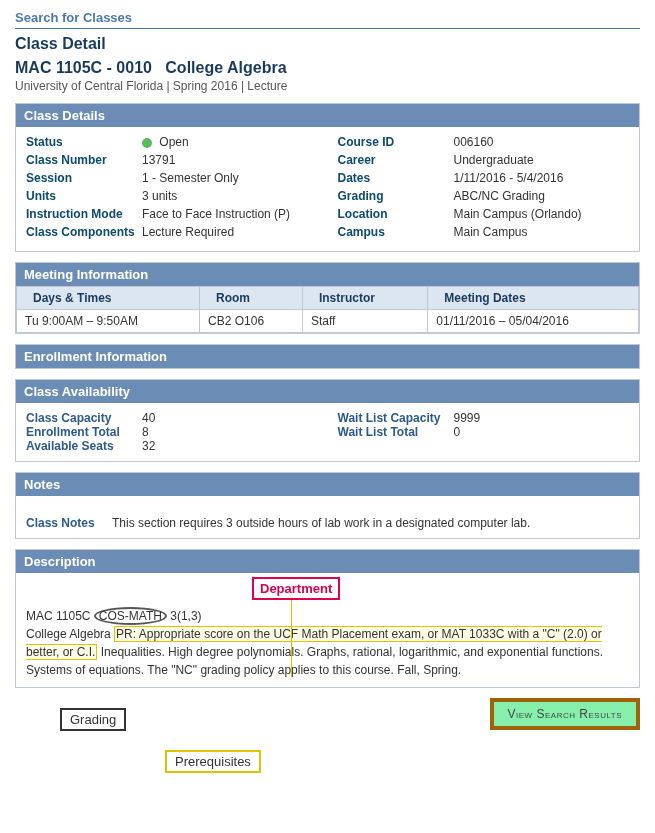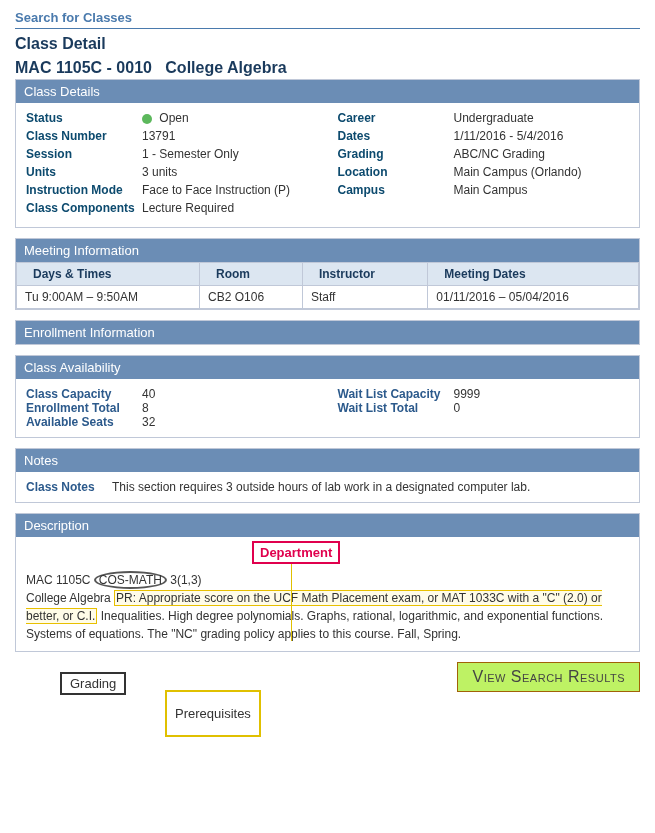--- a/index.html
+++ b/index.html
@@ -41,21 +41,21 @@
     .course-subtitle {
       font-size: 12px;
       color: #555;
       margin-bottom: 10px;
     }
 
     
     .section-header {
       background: #6b8db5;
       color: #fff;
-      font-weight: normal;
+      font-weight: bold;
       font-size: 13px;
       padding: 4px 8px;
       margin-bottom: 0;
     }
 
     
     .section-box {
       border: 1px solid #c0c8d8;
       margin-bottom: 10px;
     }
@@ -136,38 +136,39 @@
     .avail-value {
       color: #333;
       min-width: 60px;
     }
 
     
     .notes-row {
       display: flex;
       gap: 6px;
       font-size: 12px;
+      margin-top: 12px;
     }
     .notes-label {
       color: #2c5a8c;
       font-weight: bold;
       min-width: 80px;
     }
 
     
     .desc-text {
       font-size: 12px;
       color: #333;
       line-height: 1.5;
     }
     .view-results-btn {
-      background: #bef264;
-      border: 1px solid #a16207;
+      background: #86efac;
+      border: 4px solid #a16207;
       color: #444;
-      font-size: 16px;
+      font-size: 12px;
       font-variant: small-caps;
       letter-spacing: 0.5px;
       padding: 5px 14px;
       cursor: pointer;
     }
     .desc-wrapper {
       position: relative;
     }
   </style>
 </head>
@@ -177,20 +178,21 @@
 
   <div class="page-header">
     <span class="page-header-title">Search for Classes</span>
   </div>
   <div class="page-title">Class Detail</div>
 
   <div class="course-title">
     <span>MAC 1105C - 0010</span>&nbsp;&nbsp;
     <span>College Algebra</span>
   </div>
+  <div class="course-subtitle">University of Central Florida | Spring 2016 | Lecture</div>
 
   <div class="section-box">
     <div class="section-header">Class Details</div>
     <div class="section-content">
       <div class="details-grid">
 
         <div>
           <div class="detail-row">
             <span class="detail-label">Status</span>
             <span class="detail-value">
@@ -214,20 +216,24 @@
             <span class="detail-label">Instruction Mode</span>
             <span class="detail-value">Face to Face Instruction (P)</span>
           </div>
           <div class="detail-row">
             <span class="detail-label">Class Components</span>
             <span class="detail-value">Lecture Required</span>
           </div>
         </div>
 
         <div>
+          <div class="detail-row">
+            <span class="detail-label">Course ID</span>
+            <span class="detail-value">006160</span>
+          </div>
           <div class="detail-row">
             <span class="detail-label">Career</span>
             <span class="detail-value">Undergraduate</span>
           </div>
           <div class="detail-row">
             <span class="detail-label">Dates</span>
             <span class="detail-value">1/11/2016 - 5/4/2016</span>
           </div>
           <div class="detail-row">
             <span class="detail-label">Grading</span>
@@ -329,20 +335,20 @@
         <span>College Algebra</span>
         <span> <span style="border:1px solid #e8c000; background:rgba(255,230,80,0.13); padding:0 1px;">PR: Appropriate score on the UCF Math Placement exam, or MAT 1033C with a "C" (2.0) or better, or C.I.</span> Inequalities. High degree polynomials. Graphs, rational, logarithmic, and exponential functions. Systems of equations. The "NC" grading policy applies to this course. Fall, Spring.</span>
       </div>
     </div>
   </div>
 
   <div style="position:relative; margin-top:8px; min-height: 80px;">
 
     <div style="position:absolute; left:45px; top:10px; border:2px solid #333; color:#333; font-size:13px; padding:2px 8px; background:white; z-index:10;">Grading</div>
 
-    <div style="position:absolute; left:150px; bottom:5px; border:2px solid #e0c000; color:#333; font-size:13px; padding:14px 8px; background:white; z-index:10;">Prerequisites</div>
+    <div style="position:absolute; left:150px; bottom:5px; border:2px solid #e0c000; color:#333; font-size:13px; padding:2px 8px; background:white; z-index:10;">Prerequisites</div>
 
     <div style="display:flex; justify-content:flex-end;">
       <button class="view-results-btn">View Search Results</button>
     </div>
   </div>
 
 </div>
 
 </body></html>

